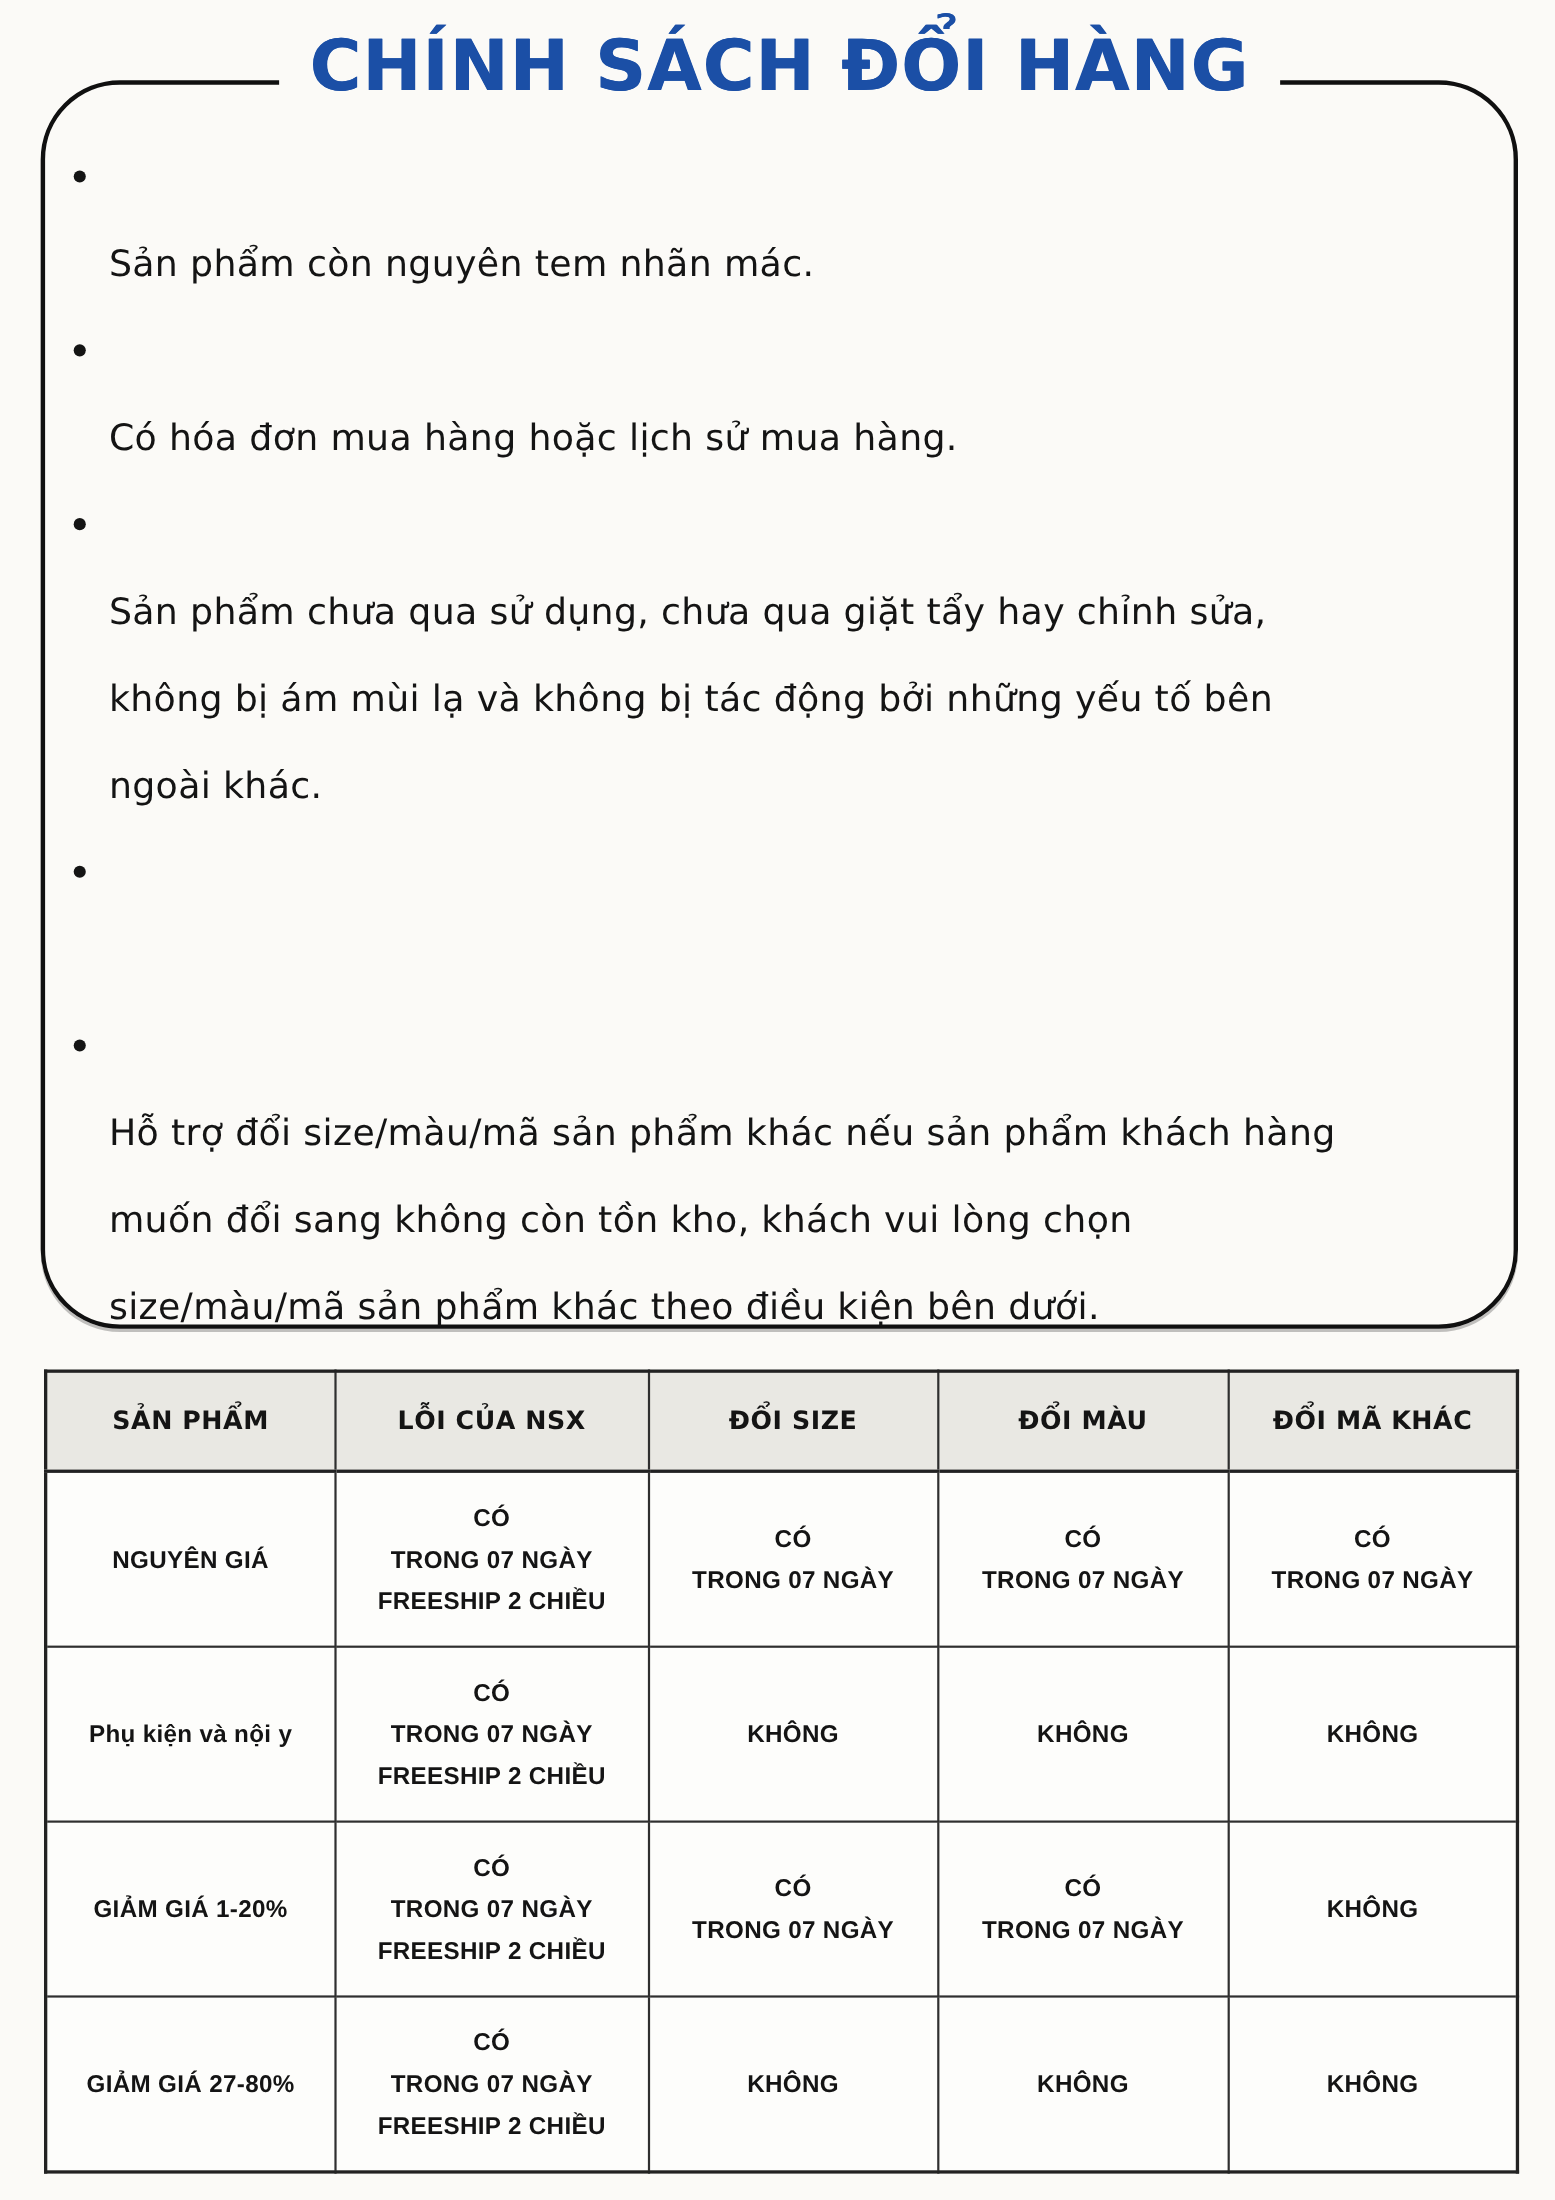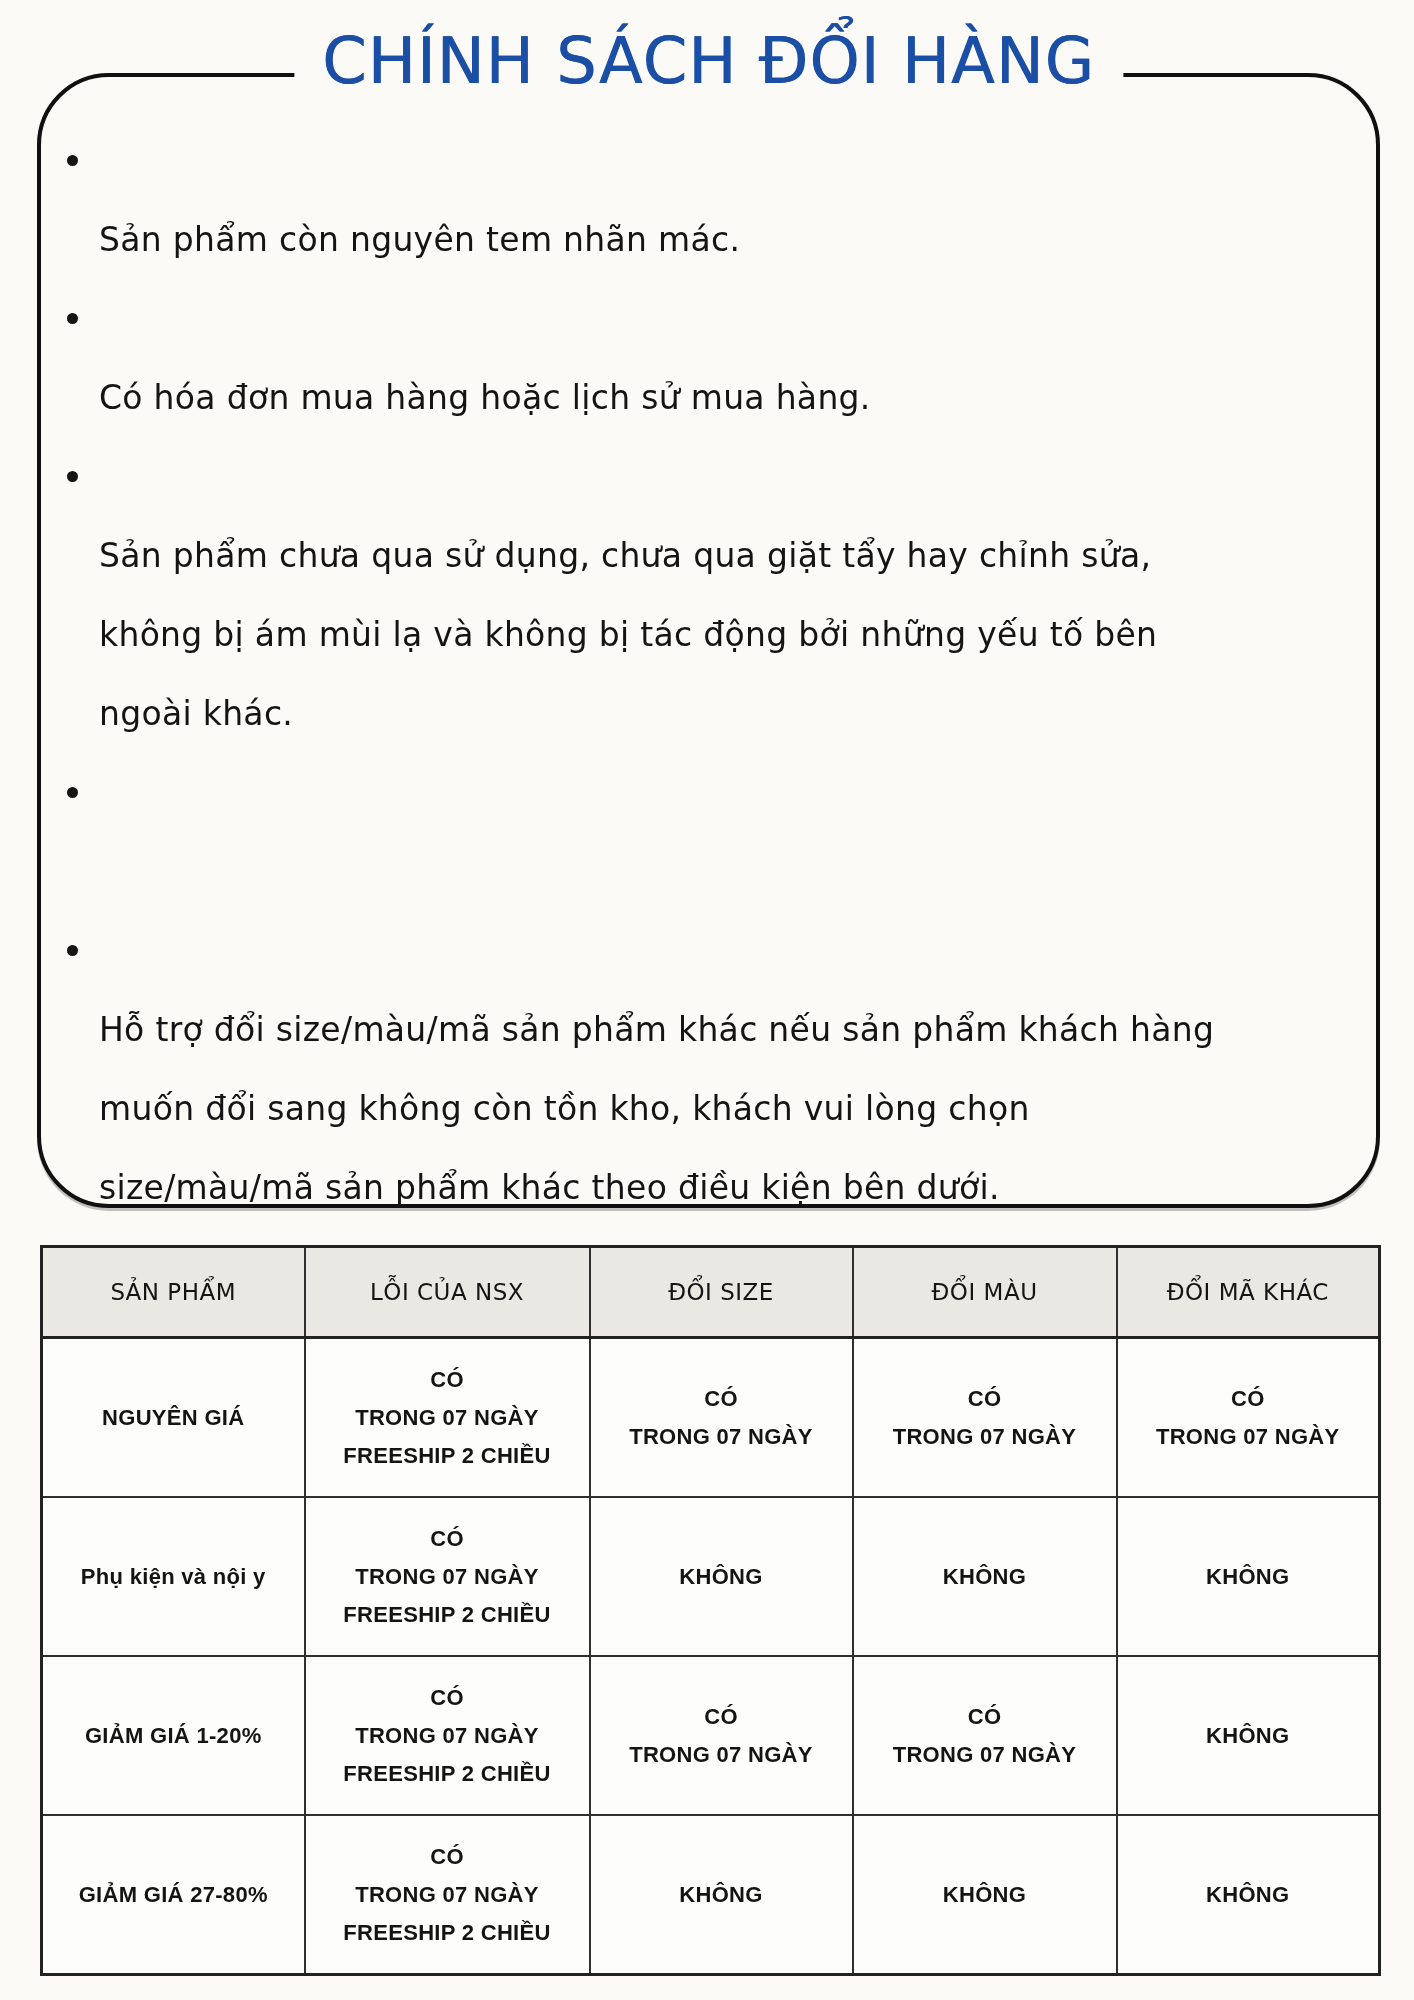--- a/index.html
+++ b/index.html
@@ -32,21 +32,21 @@
   .page-title {
     position: absolute;
     top: -56px;
     left: 50%;
     transform: translateX(-50%);
     margin: 0;
     padding: 0 28px;
     background: #fbfaf7;
     font-size: 64px;
     line-height: 1.25;
-    font-weight: normal;
+    font-weight: bold;
     letter-spacing: 1px;
     white-space: nowrap;
     color: #1b4fa6;
     text-shadow: 0.6px 0 0 currentColor;
   }
 
   .bullet-list {
     list-style: none;
     margin: 0;
     padding: 44px 30px 0 18px;
@@ -84,21 +84,21 @@
   .policy-table td {
     border: 2px solid #2f2f2f;
     white-space: pre-line;
     padding: 0 6px;
     vertical-align: middle;
   }
   .policy-table thead th {
     height: 88px;
     background: #e9e8e3;
     font-size: 23px;
-    font-weight: normal;
+    font-weight: bold;
     letter-spacing: 0.5px;
     border-bottom: 3px solid #222222;
   }
   .policy-table tbody td {
     height: 157px;
     background: #fdfdfb;
     font-family: "Liberation Sans", sans-serif;
     font-size: 22px;
     font-weight: bold;
     letter-spacing: 0.3px;

